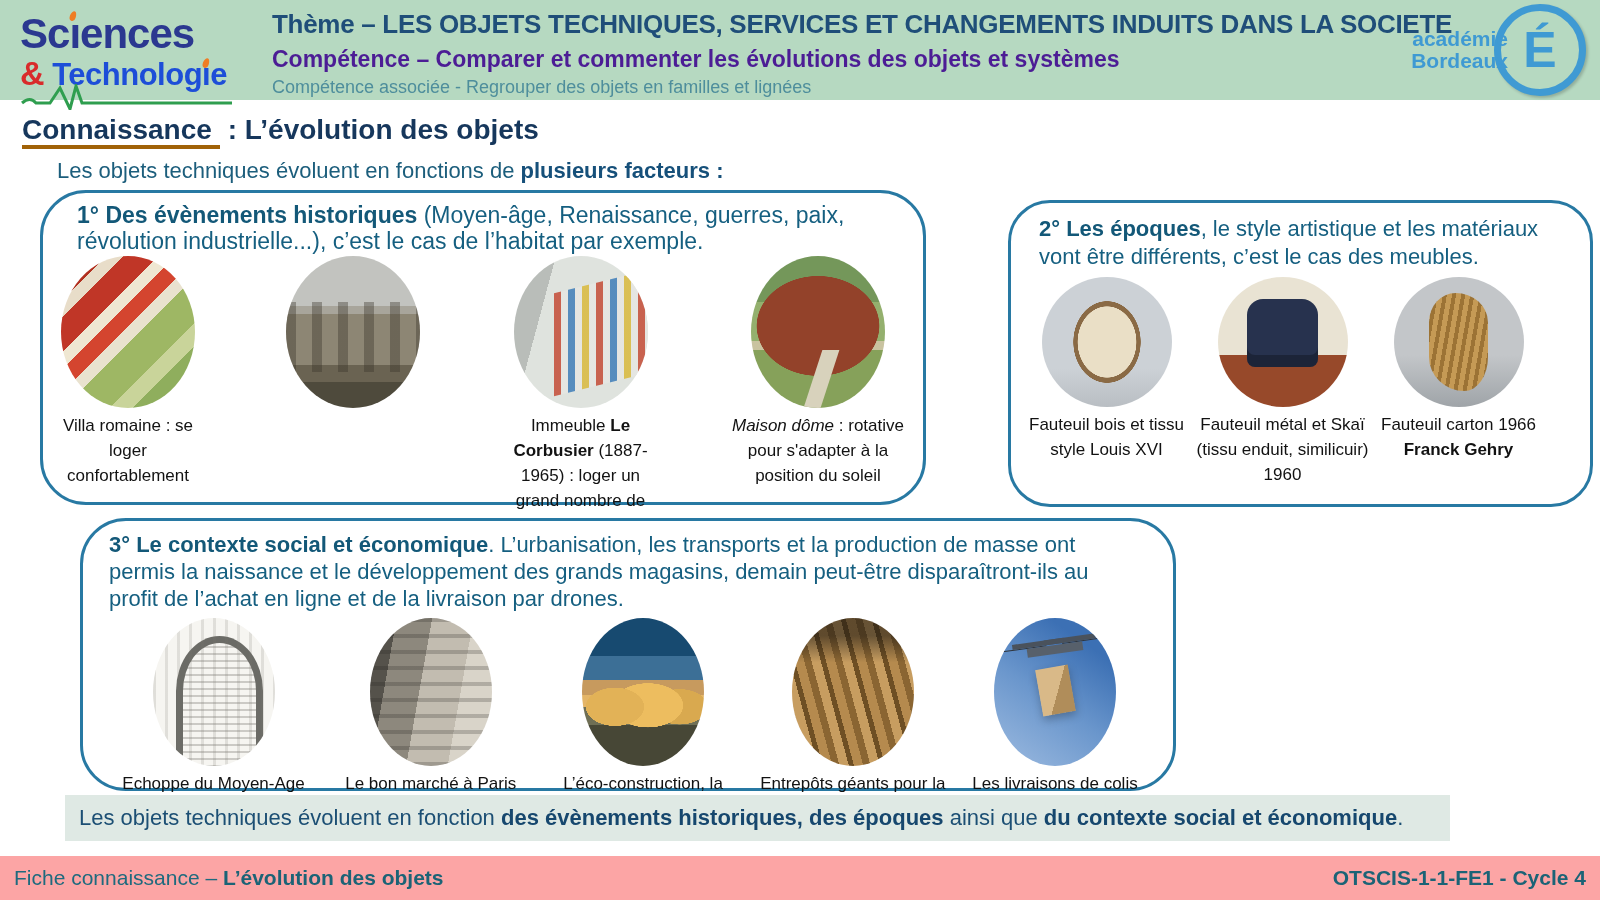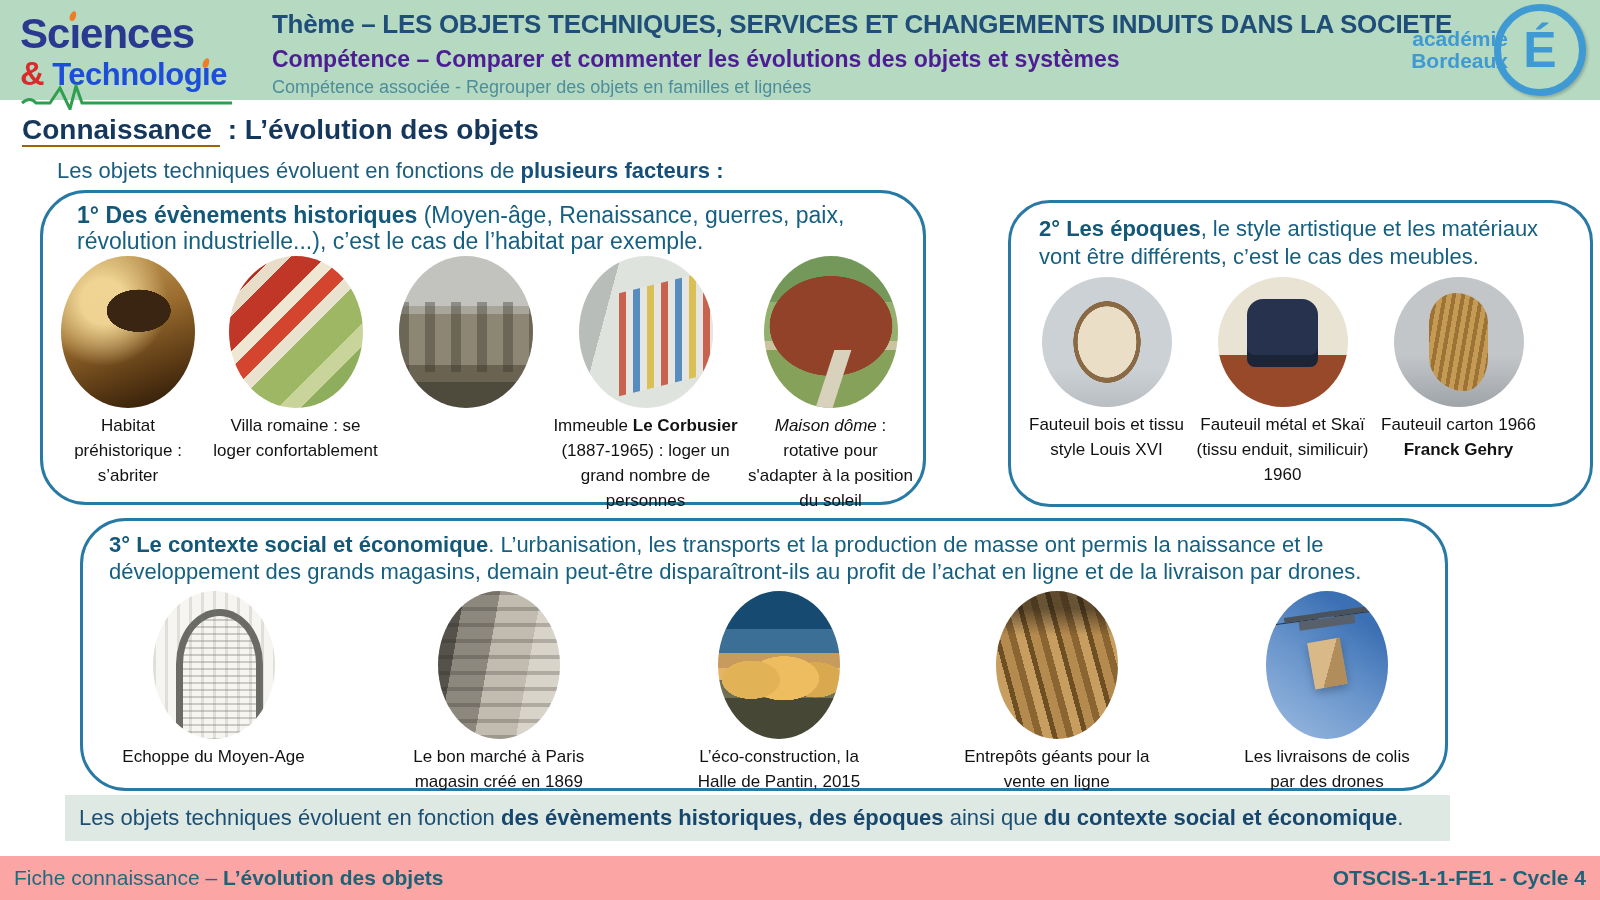--- a/index.html
+++ b/index.html
@@ -25,29 +25,29 @@
   .t3{font-size:18px;color:#4E8E9C;margin-top:4px;}
 
   .academy{position:absolute;right:14px;top:4px;display:flex;align-items:center;}
   .acad-text{text-align:right;font-size:21px;font-weight:bold;color:#3F9AD3;line-height:22px;margin-right:-14px;position:relative;z-index:2;}
   .acad-badge{width:78px;height:78px;border:7px solid #3F9AD3;border-radius:50%;
     display:flex;align-items:center;justify-content:center;background:#B6D9C1;box-shadow:2px 2px 3px rgba(0,0,0,.2);}
   .acad-badge span{font-size:50px;font-weight:bold;color:#3F9AD3;line-height:1;}
 
   
   .h-know{position:absolute;left:22px;top:114px;font-size:28px;font-weight:bold;color:#16375C;margin:0;}
-  .h-know .u{border-bottom:2px solid #a16207;padding-right:8px;}
+  .h-know .u{border-bottom:4px solid #a16207;padding-right:8px;}
   .intro{position:absolute;left:57px;top:158px;font-size:22px;color:#1C5E7C;margin:0;}
   .intro b{color:#16507A;}
 
   
   .box{position:absolute;background:#ffffff;border:3px solid #2879A3;box-sizing:border-box;}
   .box1{left:40px;top:190px;width:886px;height:315px;border-radius:46px;}
   .box2{left:1008px;top:200px;width:585px;height:307px;border-radius:42px;}
-  .box3{left:80px;top:518px;width:1368px;height:273px;border-radius:46px;}
+  .box3{left:80px;top:518px;width:1096px;height:273px;border-radius:46px;}
   .box-title{font-size:23px;color:#155F80;line-height:26px;margin:0;padding:9px 34px 0 34px;}
   .box-title b{color:#135878;}
   .box2 .box-title{padding:12px 24px 0 28px;font-size:22px;line-height:28px;}
   .box3 .box-title{padding:10px 40px 0 26px;font-size:22px;line-height:27px;}
 
   .figrow{display:flex;justify-content:space-between;align-items:flex-start;}
   .box1 .figrow{padding:2px 10px 0 10px;}
   .box2 .figrow{padding:6px 44px 0 8px;}
   .box3 .figrow{padding:6px 28px 0 28px;}
   .fig{text-align:center;}
@@ -163,24 +163,20 @@
     </div>
   </header>
 
   <h1 class="h-know"><span class="u">Connaissance</span><span> : </span><span>L’évolution des objets</span></h1>
   <p class="intro"><span>Les objets techniques évoluent en fonctions de </span><b>plusieurs facteurs :</b></p>
 
   <section class="box box1">
     <p class="box-title"><b>1° Des évènements historiques</b><span> (Moyen-âge, Renaissance, guerres, paix, révolution industrielle...), c’est le cas de l’habitat par exemple.</span></p>
     <div class="figrow">
       <figure class="fig" style="margin:0">
-        <div class="photo img-cave"></div>
-        <figcaption class="cap"><span>Habitat préhistorique : s’abriter</span></figcaption>
-      </figure>
-      <figure class="fig" style="margin:0">
         <div class="photo img-villa"></div>
         <figcaption class="cap"><span>Villa romaine : se loger confortablement</span></figcaption>
       </figure>
       <figure class="fig" style="margin:0">
         <div class="photo img-castle"></div>
       </figure>
       <figure class="fig" style="margin:0">
         <div class="photo img-corbusier"></div>
         <figcaption class="cap"><span>Immeuble </span><b>Le Corbusier</b><span> (1887-1965) : loger un grand nombre de personnes</span></figcaption>
       </figure>

